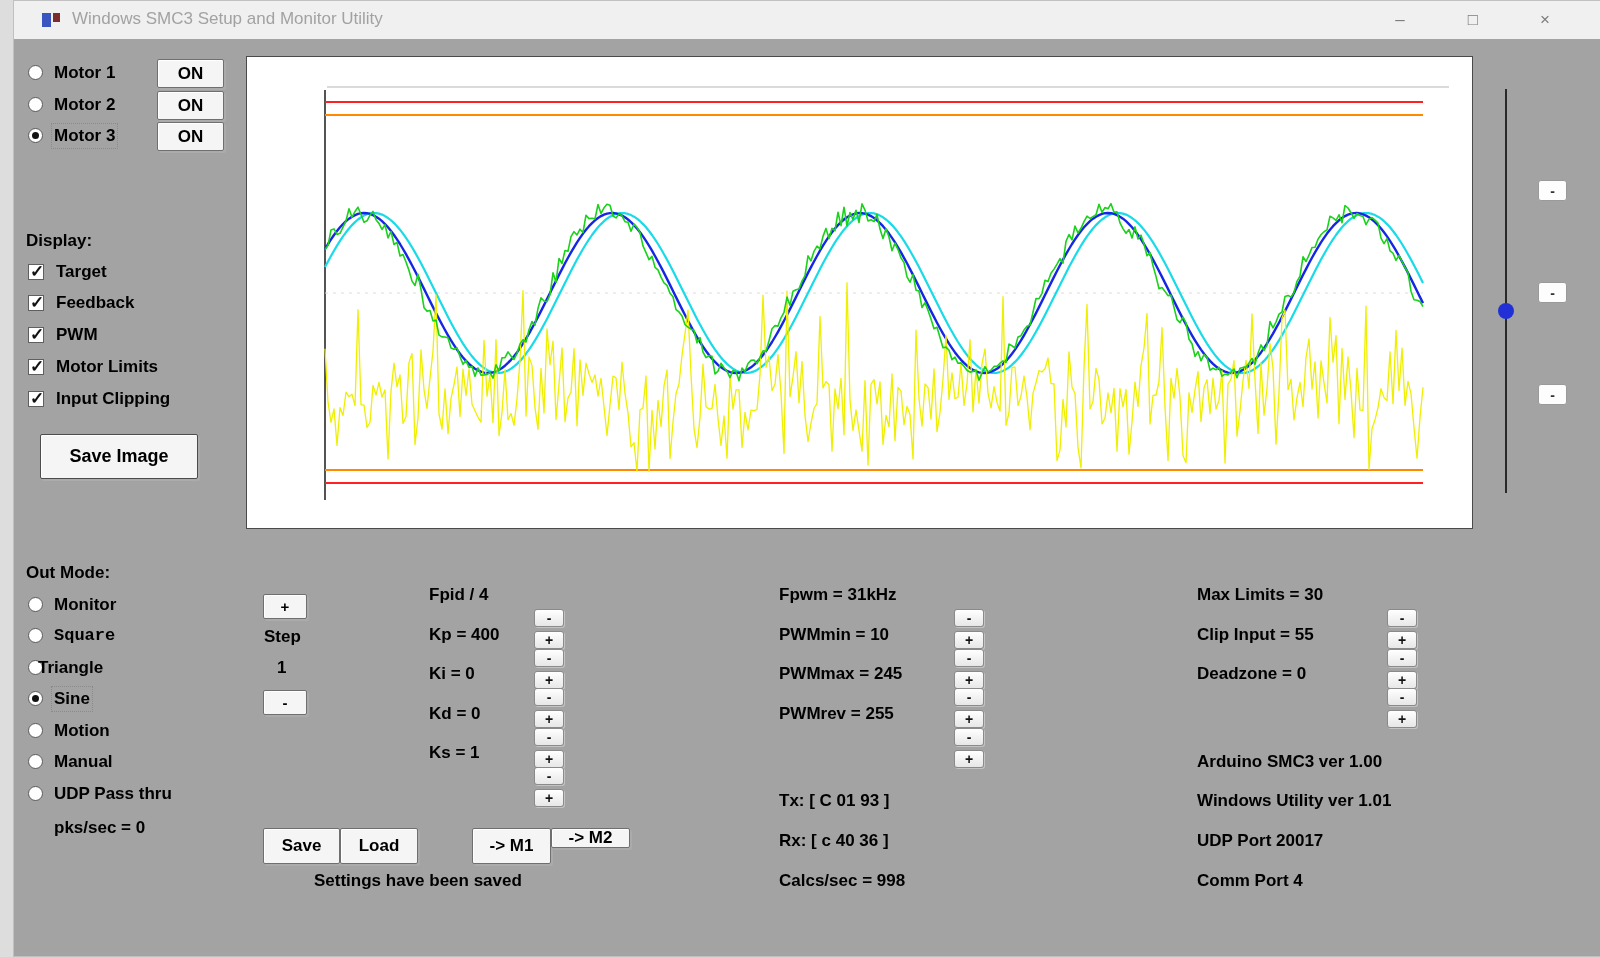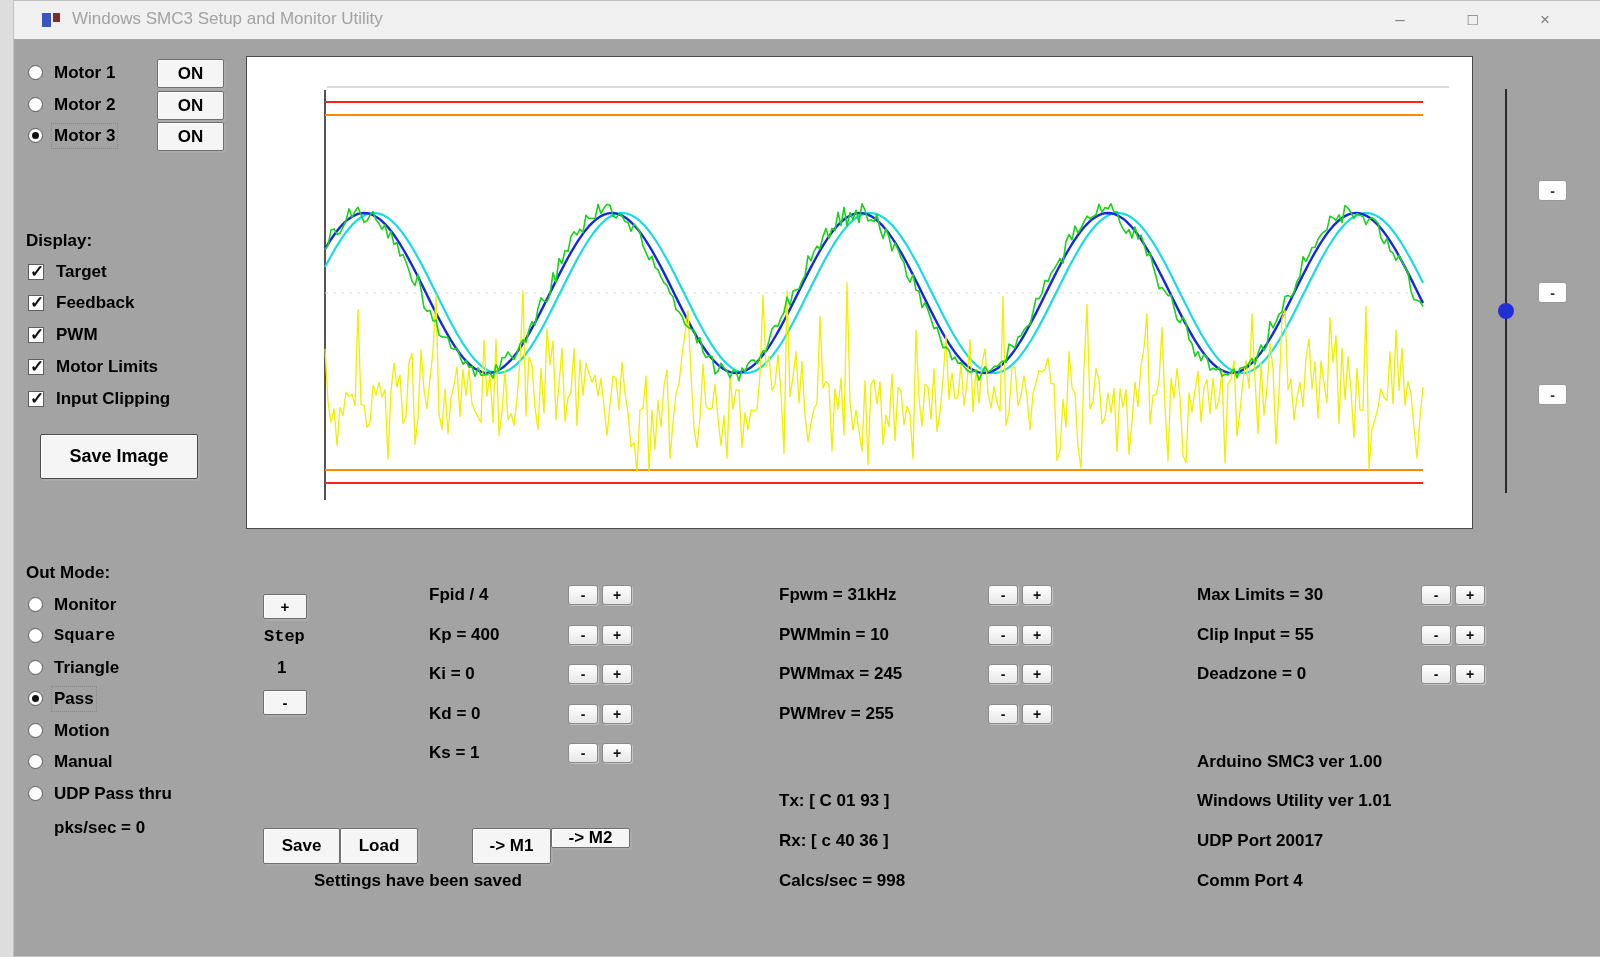--- a/index.html
+++ b/index.html
@@ -18,21 +18,21 @@
   .radio{position:absolute;width:15px;height:15px;border:1px solid #5a5a5a;border-radius:50%;background:#fff;}
   .radio.on::after{content:'';position:absolute;left:3px;top:3px;width:7px;height:7px;border-radius:50%;background:#111;}
   .cb{position:absolute;width:16px;height:16px;border:1px solid #5f5f5f;background:#fff;}
   .cb.on::after{content:'\2713';position:absolute;left:1px;top:-4px;font-weight:bold;font-size:17px;color:#111;}
   .btn{position:absolute;display:flex;align-items:center;justify-content:center;font-weight:bold;font-size:17px;color:#000;
        background:#f5f5f5;border:1px solid #6f6f6f;border-radius:2px;
        box-shadow:inset 1px 1px 0 #ffffff, 2px 2px 0 #ababab;cursor:default;}
   .sbtn{width:30px;height:20px;display:flex;align-items:center;justify-content:center;font-weight:bold;font-size:14px;color:#111;
         background:linear-gradient(#ffffff,#e7e7e7);border:1px solid #8a8a8a;border-radius:3px;box-shadow:1px 1px 0 #c3c3c3;}
   .pcol{position:absolute;}
-  .prow{display:flex;align-items:flex-start;height:39.5px;gap:4px;}
+  .prow{display:flex;align-items:flex-end;height:39.5px;gap:4px;flex-direction:column;}
   .plabel{font-weight:bold;font-size:17px;white-space:nowrap;}
   .focus{outline:1px dotted #8a8a8a;outline-offset:2px;}
   .chartbox{position:absolute;left:232px;top:55px;width:1227px;height:473px;background:#fff;border:1px solid #4a4a4a;}
   .vtrack{position:absolute;left:1491px;top:88px;width:2px;height:404px;background:#2a2a2a;}
   .thumb{position:absolute;left:1484px;top:302px;width:16px;height:16px;border-radius:50%;background:#2130d6;}
   .mbtn{position:absolute;left:1524px;width:29px;height:21px;display:flex;align-items:center;justify-content:center;
         background:#fdfdfd;border:1px solid #9a9a9a;border-radius:3px;font-weight:bold;font-size:14px;color:#333;}
 </style>
 </head>
 <body>
@@ -97,33 +97,33 @@
   <div class="mbtn" style="top:179px;">-</div>
   <div class="mbtn" style="top:281px;">-</div>
   <div class="mbtn" style="top:383px;">-</div>
 
   <span class="lbl" style="left:12px;top:562px;">Out Mode:</span>
   <span class="radio" style="left:14px;top:596px;"></span>
   <span class="lbl" style="left:40px;top:594px;">Monitor</span>
   <span class="radio" style="left:14px;top:627px;"></span>
   <span class="lbl" style="left:40px;top:625px;font-family:Liberation Mono, monospace;">Square</span>
   <span class="radio" style="left:14px;top:659px;"></span>
-  <span class="lbl" style="left:40px;top:657px;text-align:center;">Triangle</span>
+  <span class="lbl" style="left:24px;top:657px;text-align:center;">Triangle</span>
   <span class="radio on" style="left:14px;top:690px;"></span>
-  <span class="lbl focus" style="left:40px;top:688px;">Pass</span>
+  <span class="lbl focus" style="left:40px;top:688px;">Sine</span>
   <span class="radio" style="left:14px;top:722px;"></span>
   <span class="lbl" style="left:40px;top:720px;">Motion</span>
   <span class="radio" style="left:14px;top:753px;"></span>
   <span class="lbl" style="left:40px;top:751px;">Manual</span>
   <span class="radio" style="left:14px;top:785px;"></span>
   <span class="lbl" style="left:40px;top:783px;">UDP Pass thru</span>
   <span class="lbl" style="left:40px;top:817px;">pks/sec = 0</span>
 
   <div class="btn" style="left:249px;top:593px;width:44px;height:25px;font-size:15px;">+</div>
-  <span class="lbl" style="left:250px;top:626px;font-family:Liberation Mono, monospace;">Step</span>
+  <span class="lbl" style="left:250px;top:626px;">Step</span>
   <span class="lbl" style="left:263px;top:657px;">1</span>
   <div class="btn" style="left:249px;top:689px;width:44px;height:25px;font-size:15px;">-</div>
 
   <div class="pcol" style="left:415px;top:584px;">
     <div class="prow">
       <span class="plabel" style="width:135px;">Fpid / 4</span>
       <span class="sbtn">-</span>
       <span class="sbtn">+</span>
     </div>
     <div class="prow">

